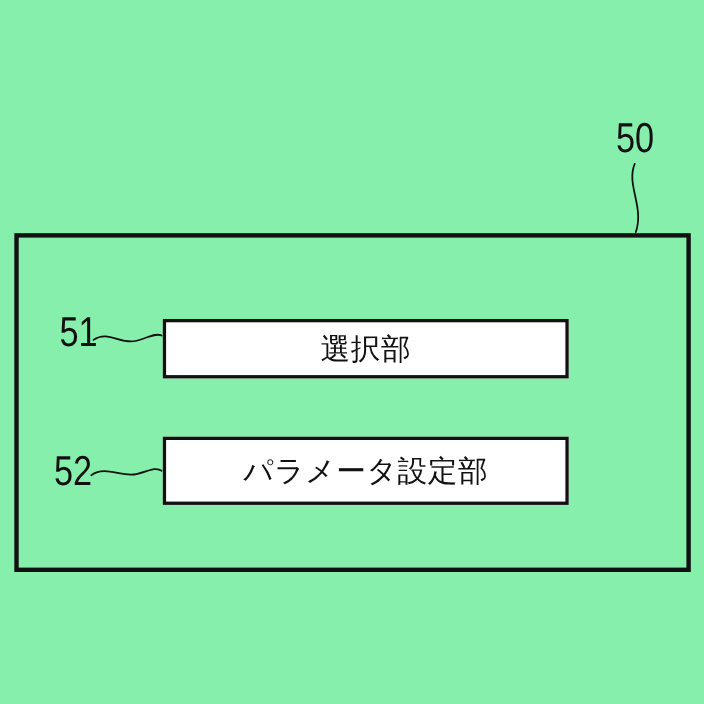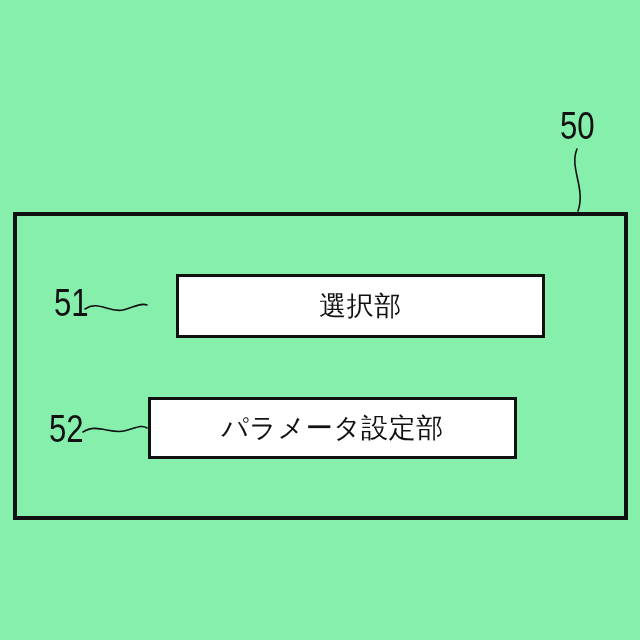--- a/index.html
+++ b/index.html
@@ -43,21 +43,21 @@
     position: absolute;
     left: 148px;
     width: 369px;
     border: 3px solid #111111;
     box-sizing: border-box;
     background: #ffffff;
     display: flex;
     align-items: center;
     justify-content: center;
   }
-  .block-51 { top: 274px; height: 64px; margin-left: 28px; }
+  .block-51 { top: 290px; height: 54px; }
   .block-52 { top: 397px; height: 62px; align-items: center; }
   .block-label {
     font-size: 27px;
     line-height: 1;
     letter-spacing: 0.5px;
     white-space: nowrap;
   }
   .ref {
     position: absolute;
     font-size: 38px;

